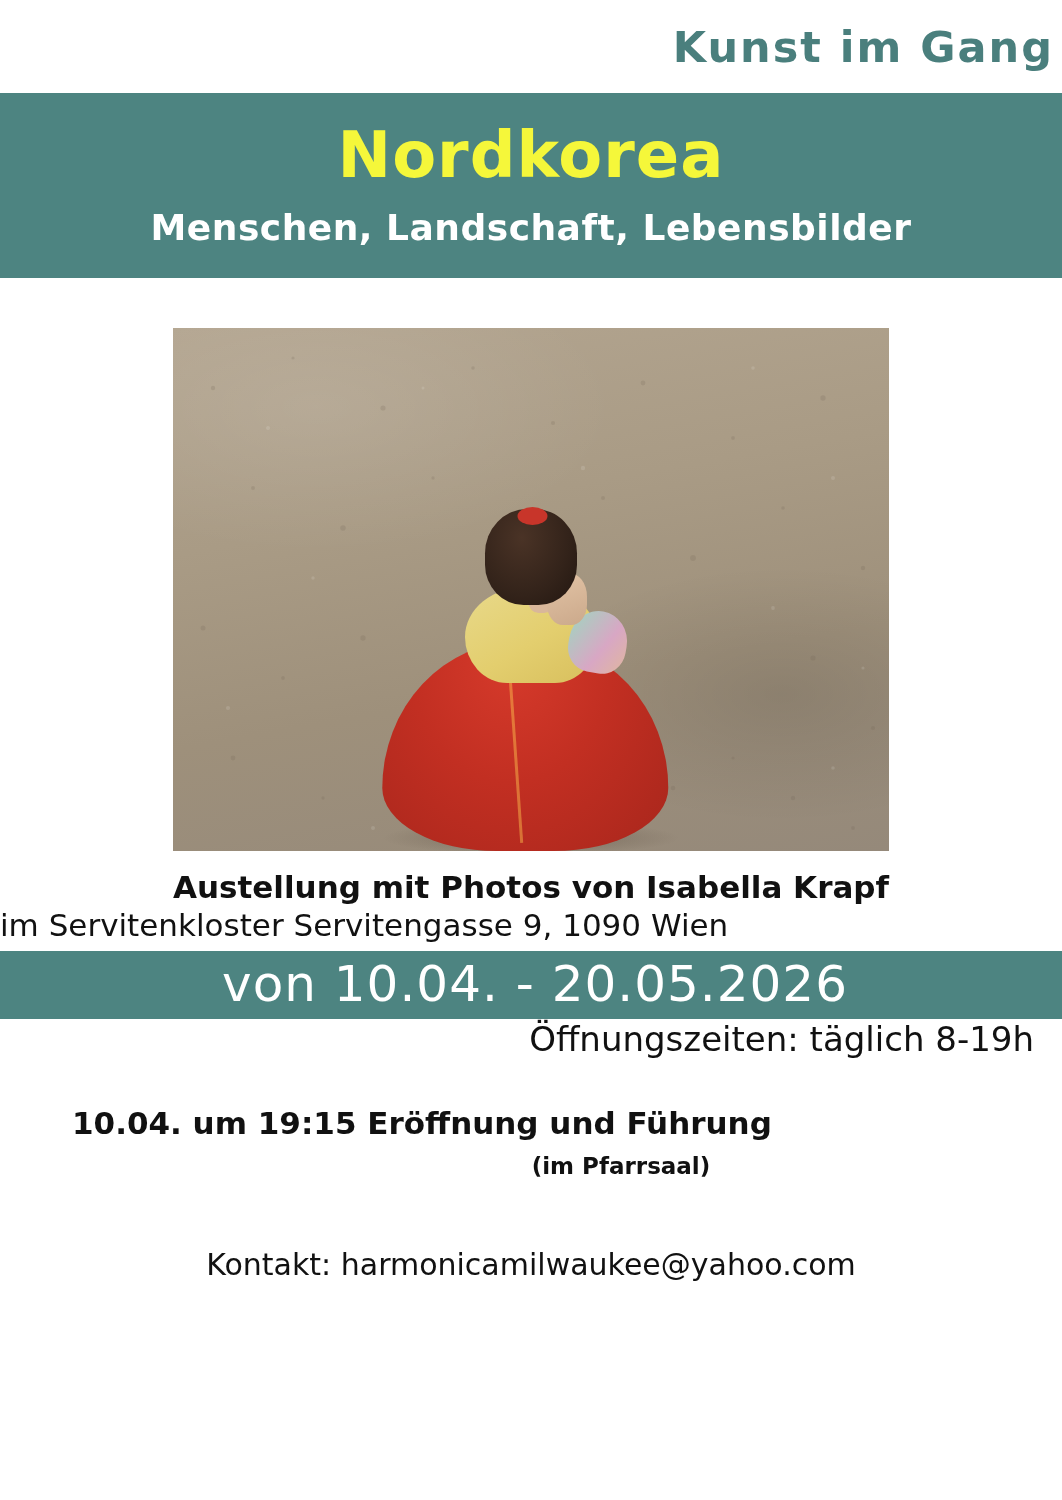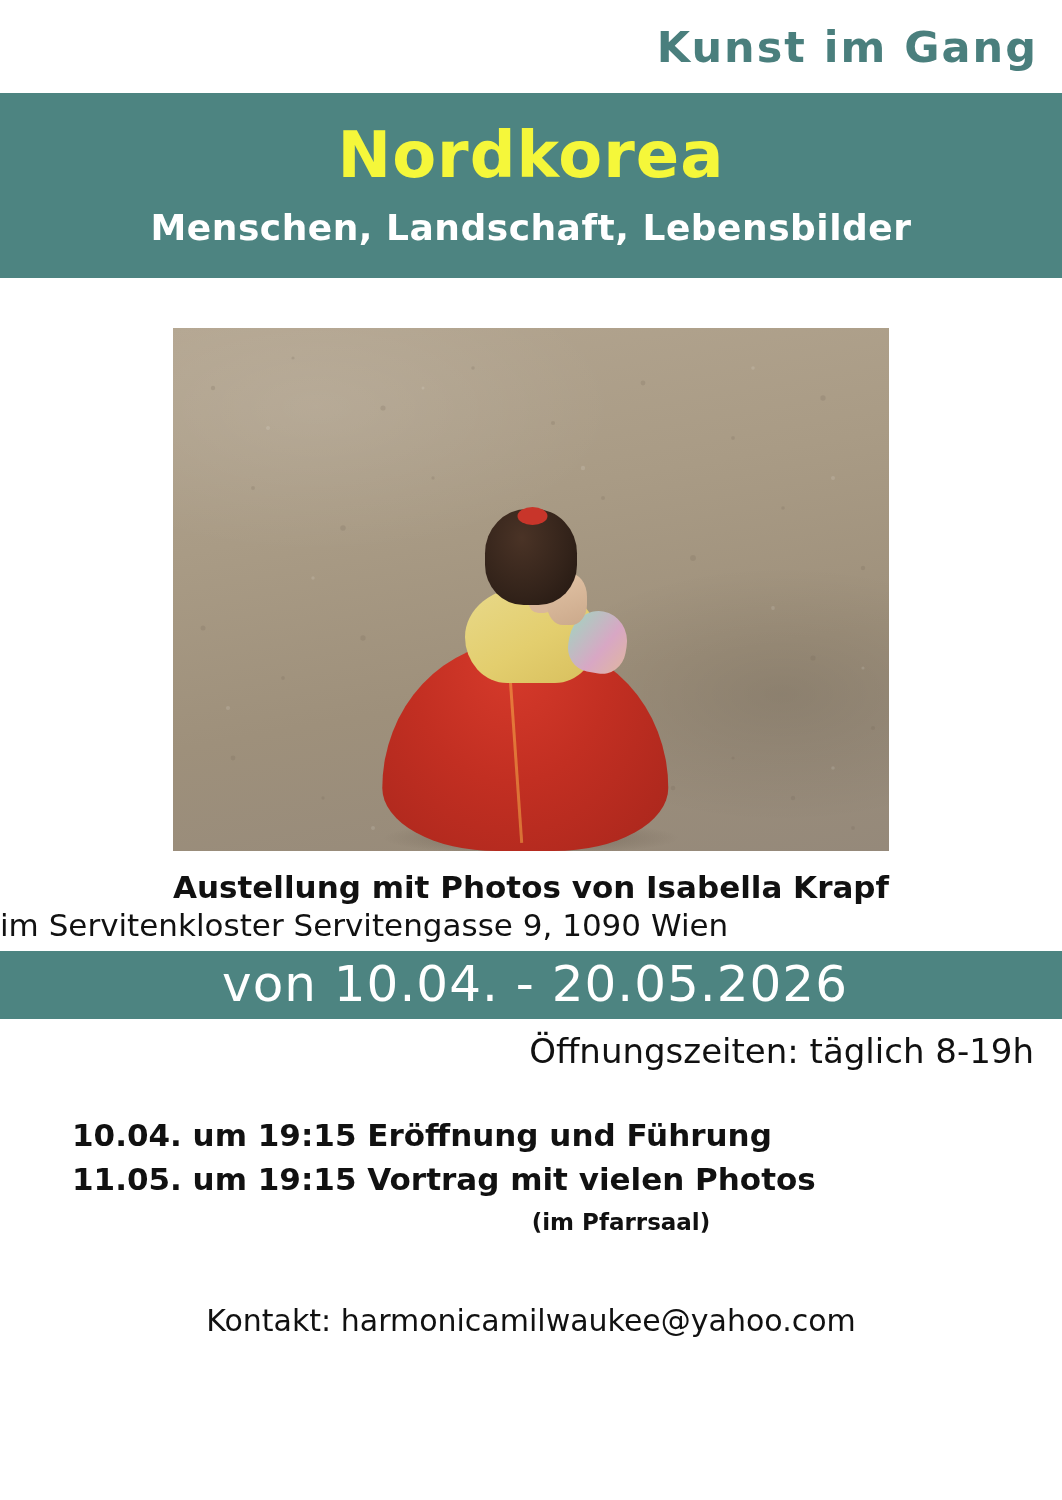--- a/index.html
+++ b/index.html
@@ -19,21 +19,21 @@
     height: 1500px;
     background: #ffffff;
   }
 
   
   .header-strip {
     height: 93px;
     display: flex;
     align-items: center;
     justify-content: flex-end;
-    padding-right: 24px;
+    padding-right: 8px;
     box-sizing: border-box;
   }
   .series-title {
     font-size: 43px;
     font-weight: bold;
     color: #4a7f7d;
     letter-spacing: 2px;
   }
 
   
@@ -211,21 +211,21 @@
     font-size: 50px;
     color: #ffffff;
     letter-spacing: 1px;
   }
 
   .hours-line {
     text-align: right;
     padding-right: 28px;
     font-size: 34px;
     color: #111111;
-    margin-top: 12px;
+    margin-top: 0;
     padding-left: 16px;
   }
 
   
   .events {
     margin-top: 42px;
     padding-left: 72px;
   }
   .event-row {
     font-size: 31px;
@@ -334,19 +334,18 @@
   <div class="venue-line">im Servitenkloster Servitengasse 9, 1090 Wien</div>
 
   <div class="date-band">
     <div class="date-text">von 10.04. - 20.05.2026</div>
   </div>
 
   <div class="hours-line">Öffnungszeiten: täglich 8-19h</div>
 
   <div class="events">
     <div class="event-row">10.04. um 19:15 Eröffnung und Führung</div>
-    <div class="event-row">11.05. um 19:15 Vortrag mit vielen Photos</div>
   </div>
   <div class="hall-note">(im Pfarrsaal)</div>
 
   <div class="contact">Kontakt: harmonicamilwaukee@yahoo.com</div>
 
 </div>
 
 </body></html>

